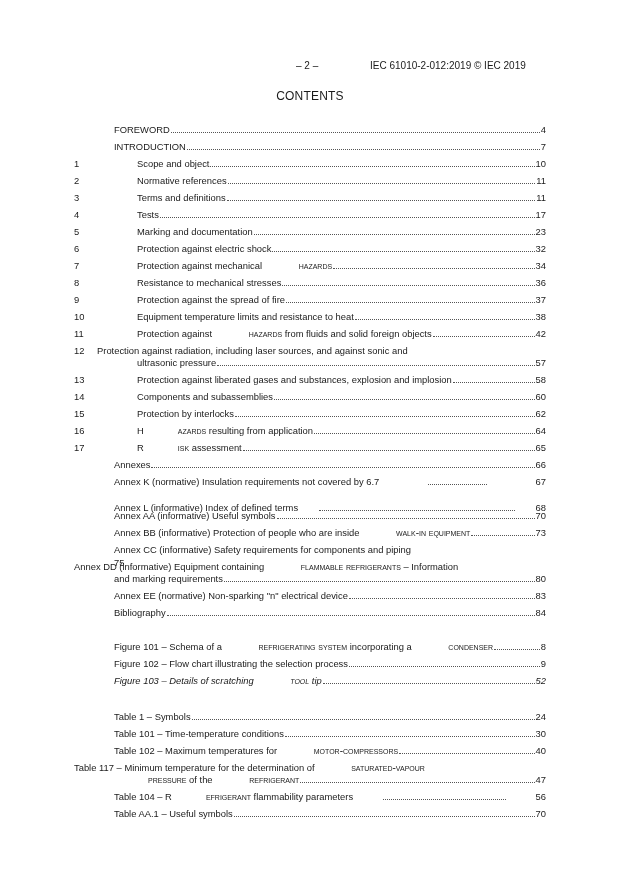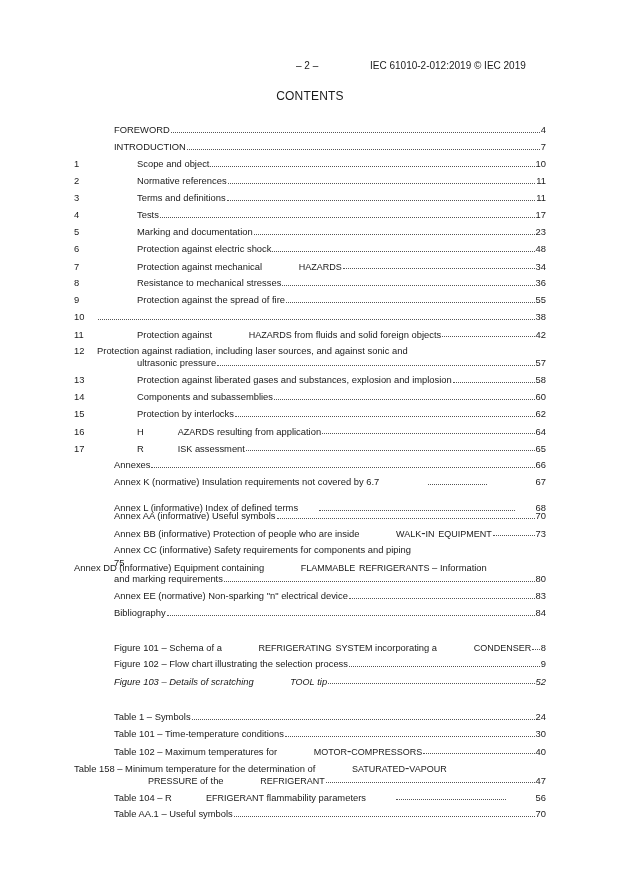--- a/index.html
+++ b/index.html
@@ -26,21 +26,21 @@
   .row .text { flex: 0 0 auto; margin-left: 40px; }
   .row .leader {
     flex: 1 1 auto; overflow: hidden; margin: 0 1px;
     border-bottom: 1px dotted #555; height: 8px; align-self: flex-start;
   }
   .row .page { flex: 0 0 auto; text-align: right; }
   .firstline {
     position: absolute; left: 0; width: 472px; height: 12px; line-height: 12px; white-space: nowrap;
   }
   .firstline .num { display: inline-block; width: 23px; }
-  .sc { font-variant: small-caps; font-size: 13px; text-transform: lowercase; padding-left: 34px; }
+  .sc { font-variant: small-caps; font-size: 10px; text-transform: lowercase; padding-left: 34px; }
 </style>
 </head>
 <body>
 
 <div class="header">
   <span class="pageno">– 2 –</span>
   <span class="docid">IEC 61010-2-012:2019 © IEC 2019</span>
 </div>
 
 <div class="title">CONTENTS</div>
@@ -83,42 +83,43 @@
     <div class="row" style="top: 102px;">
       <span class="num">5</span>
       <span class="text"><span>Marking and documentation</span></span>
       <span class="leader"></span>
       <span class="page">23</span>
     </div>
     <div class="row" style="top: 119px;">
       <span class="num">6</span>
       <span class="text"><span>Protection against electric shock </span></span>
       <span class="leader"></span>
-      <span class="page">48</span>
+      <span class="page">32</span>
     </div>
     <div class="row" style="top: 136px;">
       <span class="num">7</span>
       <span class="text"><span>Protection against mechanical </span><span class="sc">HAZARDS</span><span> </span></span>
       <span class="leader"></span>
       <span class="page">34</span>
     </div>
     <div class="row" style="top: 153px;">
       <span class="num">8</span>
       <span class="text"><span>Resistance to mechanical stresses </span></span>
       <span class="leader"></span>
       <span class="page">36</span>
     </div>
     <div class="row" style="top: 170px;">
       <span class="num">9</span>
       <span class="text"><span>Protection against the spread of fire </span></span>
       <span class="leader"></span>
-      <span class="page">55</span>
+      <span class="page">37</span>
     </div>
     <div class="row" style="top: 187px;">
       <span class="num">10</span>
+      <span class="text"><span>Equipment temperature limits and resistance to heat </span></span>
       <span class="leader"></span>
       <span class="page">38</span>
     </div>
     <div class="row" style="top: 204px;">
       <span class="num">11</span>
       <span class="text"><span>Protection against </span><span class="sc">HAZARDS</span><span> from fluids and solid foreign objects </span></span>
       <span class="leader"></span>
       <span class="page">42</span>
     </div>
     <div class="firstline" style="top: 221px;"><span class="num">12</span><span>Protection against radiation, including laser sources, and against sonic and</span></div>
@@ -227,21 +228,21 @@
     <div class="row" style="top: 604px;">
       <span class="text"><span>Table 101 – Time-temperature conditions </span></span>
       <span class="leader"></span>
       <span class="page">30</span>
     </div>
     <div class="row" style="top: 621px;">
       <span class="text"><span>Table 102 – Maximum temperatures for </span><span class="sc">MOTOR-COMPRESSORS</span><span> </span></span>
       <span class="leader"></span>
       <span class="page">40</span>
     </div>
-    <div class="firstline" style="top: 638px;"><span>Table 158 – Minimum temperature for the determination of </span><span class="sc">SATURATED-VAPOUR</span><span></span></div>
+    <div class="firstline" style="top: 638px;"><span>Table 117 – Minimum temperature for the determination of </span><span class="sc">SATURATED-VAPOUR</span><span></span></div>
     <div class="row" style="top: 650px;">
       <span class="text"><span class="sc">PRESSURE</span><span> of the </span><span class="sc">REFRIGERANT</span><span> </span></span>
       <span class="leader"></span>
       <span class="page">47</span>
     </div>
     <div class="row" style="top: 667px; gap: 29px;">
       <span class="text"><span>Table 104 – </span><span>R<span class="sc">efrigerant</span></span><span> flammability parameters </span></span>
       <span class="leader"></span>
       <span class="page">56</span>
     </div>

